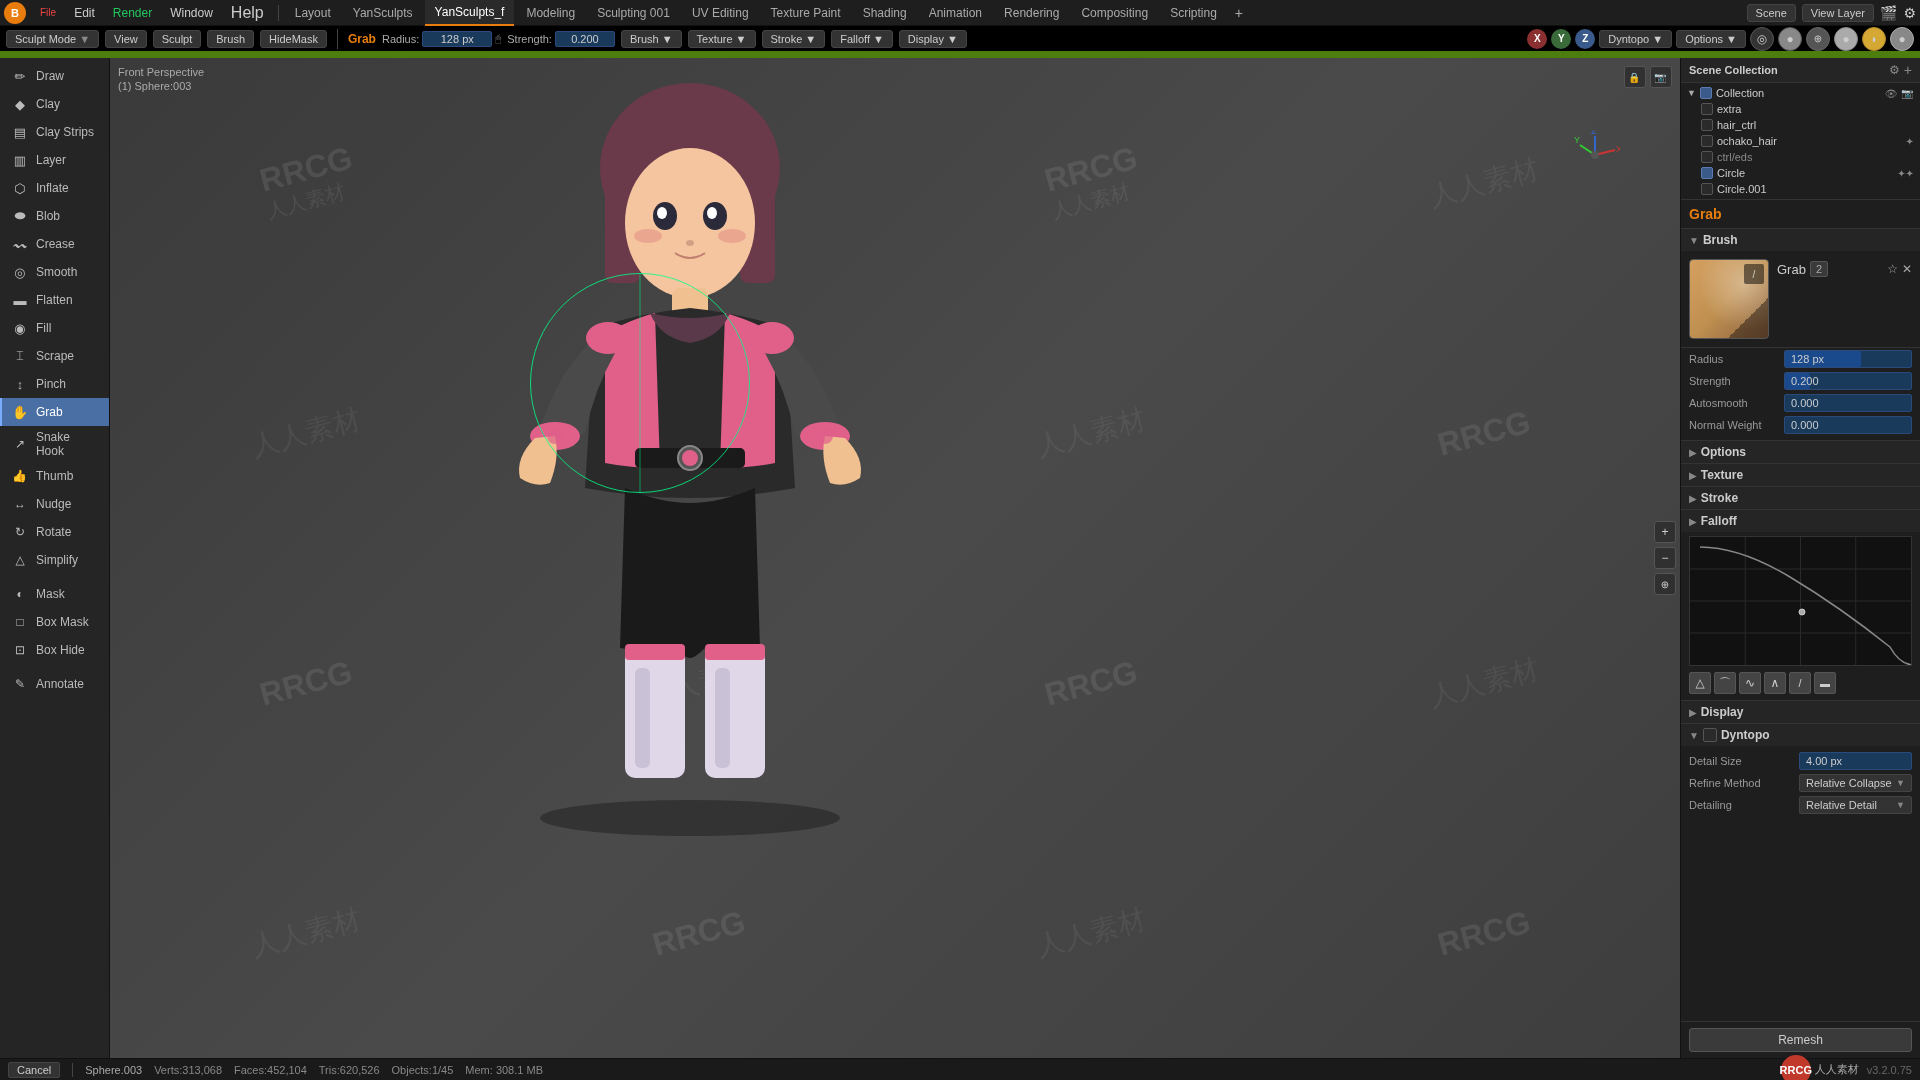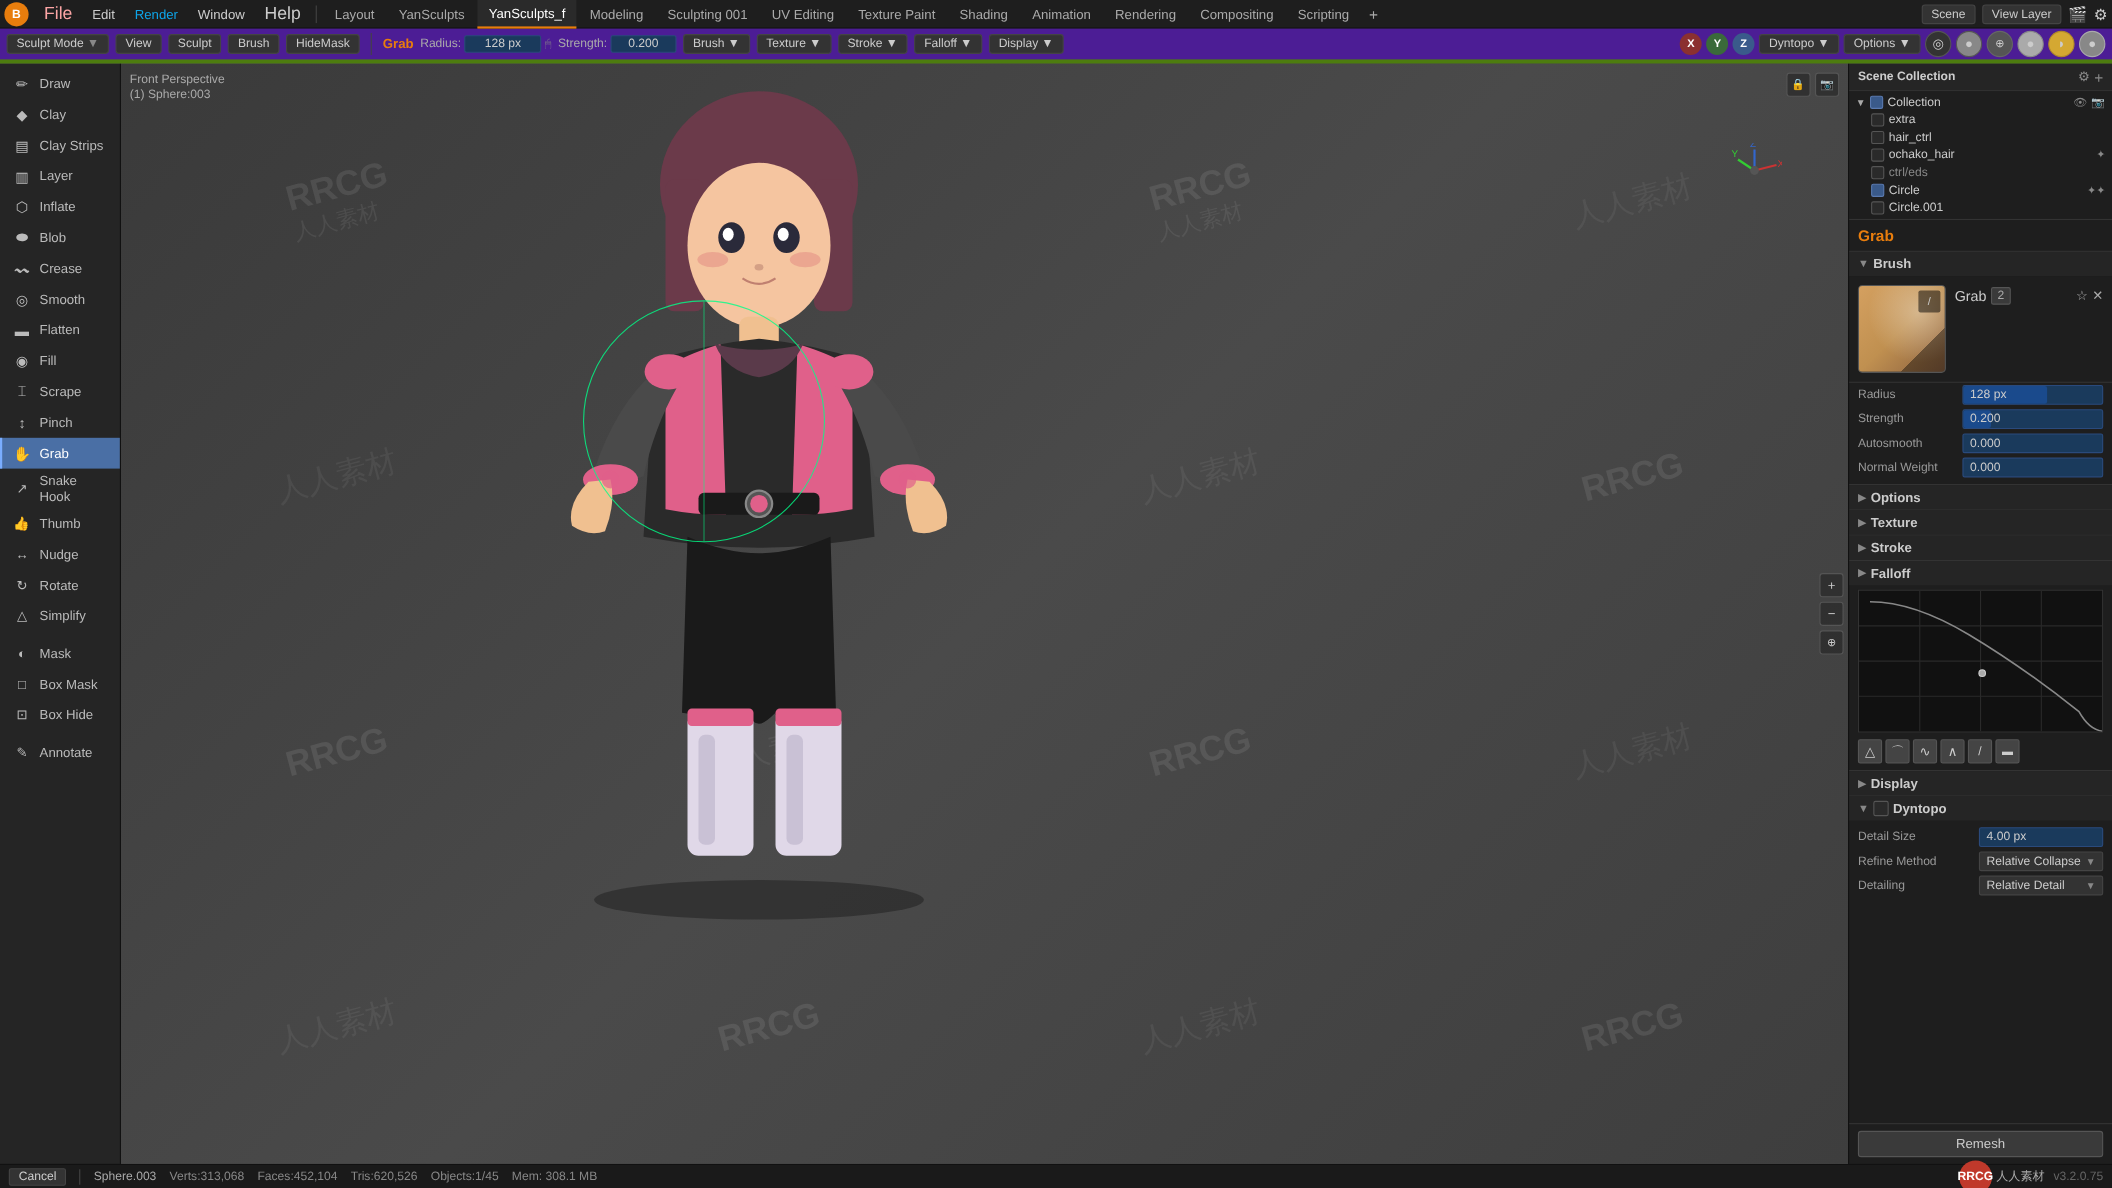--- a/index.html
+++ b/index.html
@@ -3,23 +3,23 @@
   <meta charset="utf-8">
   <style>
     * { margin: 0; padding: 0; box-sizing: border-box; }
     body { width: 1920px; height: 1080px; overflow: hidden; background: #1a1a1a; font-family: 'Segoe UI', Arial, sans-serif; font-size: 12px; color: #ccc; }
   </style>
 </head>
 <body>
 
 <div id="top-menu-bar" style="display:flex; align-items:center; height:26px; background:#1e1e1e; border-bottom:1px solid #111; padding:0 4px; gap:2px;">
   <div style="width:22px;height:22px;background:#e87d0d;border-radius:50%;display:flex;align-items:center;justify-content:center;color:white;font-weight:bold;font-size:11px;margin-right:4px;">B</div>
-  <div style="padding:2px 8px;cursor:pointer;color:#fca5a5;font-size:16px;border-radius:3px;">File</div>
+  <div style="padding:2px 8px;cursor:pointer;color:#ef4444;font-size:10px;border-radius:3px;">File</div>
   <div style="padding:2px 8px;cursor:pointer;color:#ccc;font-size:12px;border-radius:3px;">Edit</div>
-  <div style="padding:2px 8px;cursor:pointer;color:#0ea5e9;font-size:12px;border-radius:3px;">Render</div>
+  <div style="padding:2px 8px;cursor:pointer;color:#22c55e;font-size:12px;border-radius:3px;">Render</div>
   <div style="padding:2px 8px;cursor:pointer;color:#ccc;font-size:12px;border-radius:3px;">Window</div>
   <div style="padding:2px 8px;cursor:pointer;color:#ccc;font-size:16px;border-radius:3px;">Help</div>
   <div style="width:1px;height:16px;background:#444;margin:0 4px;"></div>
 
   <div style="padding:2px 10px;height:26px;display:flex;align-items:center;color:#aaa;font-size:12px;cursor:pointer;">Layout</div>
   <div style="padding:2px 10px;height:26px;display:flex;align-items:center;color:#aaa;font-size:12px;cursor:pointer;">YanSculpts</div>
   <div style="padding:2px 10px;height:26px;display:flex;align-items:center;color:#fff;font-size:12px;cursor:pointer;border-bottom:2px solid #e87d0d;background:#2a2a2a;">YanSculpts_f</div>
   <div style="padding:2px 10px;height:31px;display:flex;align-items:center;color:#aaa;font-size:12px;cursor:pointer;">Modeling</div>
   <div style="padding:2px 10px;height:26px;display:flex;align-items:center;color:#aaa;font-size:12px;cursor:pointer;">Sculpting 001</div>
   <div style="padding:2px 10px;height:26px;display:flex;align-items:center;color:#aaa;font-size:12px;cursor:pointer;">UV Editing</div>
@@ -32,21 +32,21 @@
   <div style="padding:2px 6px;cursor:pointer;color:#aaa;font-size:14px;">+</div>
 
   <div style="margin-left:auto;display:flex;align-items:center;gap:6px;">
     <div style="padding:2px 8px;background:#333;border:1px solid #444;color:#ccc;font-size:11px;cursor:pointer;border-radius:3px;">Scene</div>
     <div style="padding:2px 8px;background:#333;border:1px solid #444;color:#ccc;font-size:11px;cursor:pointer;border-radius:3px;">View Layer</div>
     <div style="color:#ccc;font-size:14px;">🎬</div>
     <div style="color:#ccc;font-size:14px;cursor:pointer;">⚙</div>
   </div>
 </div>
 
-<div id="toolbar-bar" style="display:flex;align-items:center;height:32px;background:#4c1d95;border-bottom:4px solid #4d7c0f;padding:0 6px;gap:6px;">
+<div id="toolbar-bar" style="display:flex;align-items:center;height:32px;background:#000000;border-bottom:7px solid #4d7c0f;padding:0 6px;gap:6px;">
   <div style="padding:2px 8px;background:#333;border:1px solid #444;color:#ccc;font-size:11px;cursor:pointer;border-radius:3px;display:flex;align-items:center;gap:3px;">
     <span>Sculpt Mode</span> 
       <span style="color:#888;">▼</span>
   </div>
   <div style="padding:2px 8px;background:#333;border:1px solid #444;color:#ccc;font-size:11px;cursor:pointer;border-radius:3px;">View</div>
   <div style="padding:2px 8px;background:#333;border:1px solid #444;color:#ccc;font-size:11px;cursor:pointer;border-radius:3px;">Sculpt</div>
   <div style="padding:2px 8px;background:#333;border:1px solid #444;color:#ccc;font-size:11px;cursor:pointer;border-radius:3px;">Brush</div>
   <div style="padding:2px 8px;background:#333;border:1px solid #444;color:#ccc;font-size:11px;cursor:pointer;border-radius:3px;">HideMask</div>
 
   <div style="width:1px;height:20px;background:#444;margin:0 4px;"></div>

